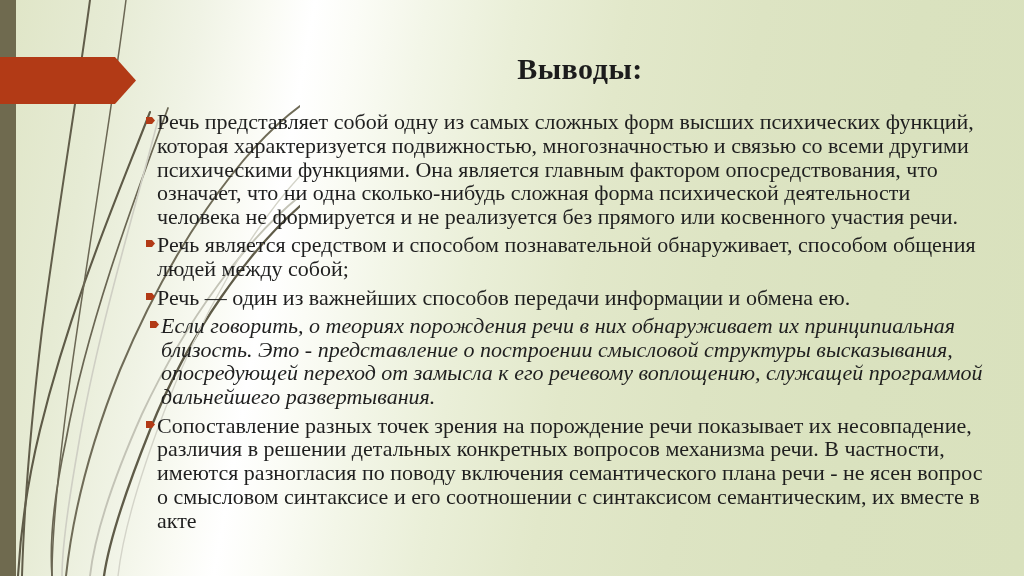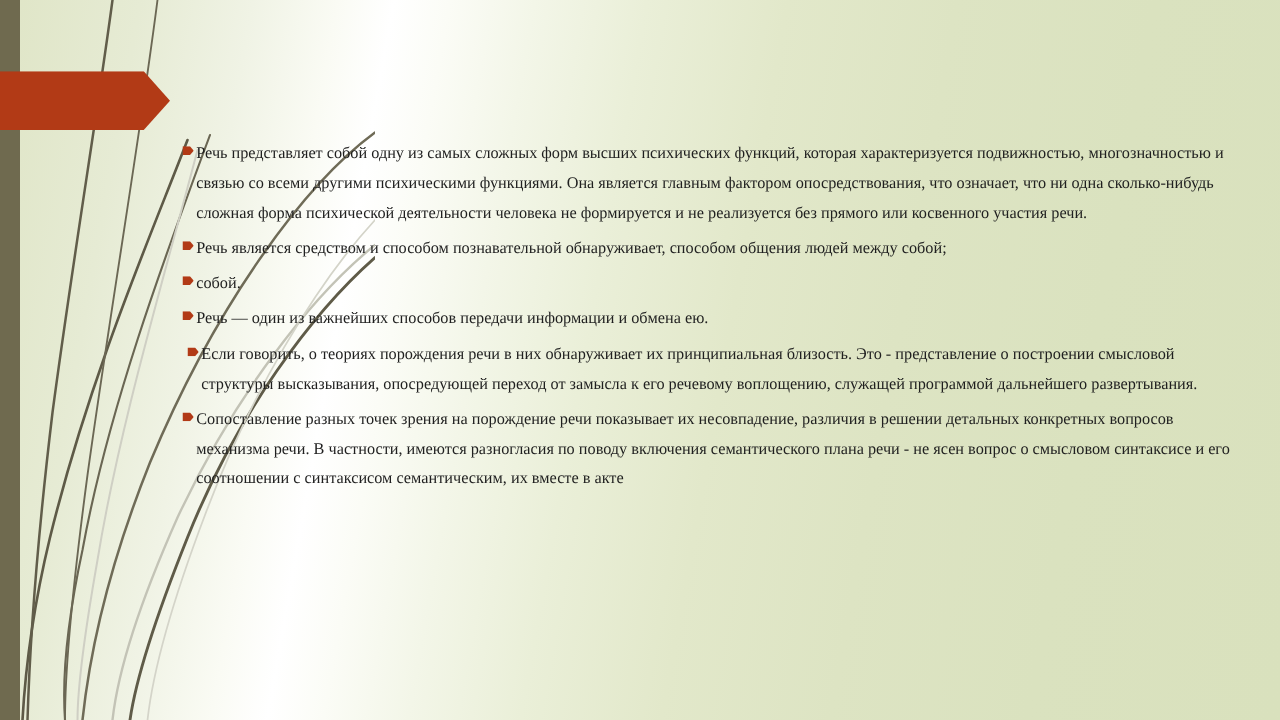--- a/index.html
+++ b/index.html
@@ -64,41 +64,41 @@
     letter-spacing: .5px;
   }
 
   
   #body {
     position: absolute;
     left: 146px;
     top: 110px;
     width: 848px;
     color: #1f1f1f;
-    font-size: 13px;
+    font-size: 22px;
     line-height: 23.8px;
   }
   .bullet-item {
     position: relative;
     padding-left: 11px;
     margin-bottom: 4.5px;
     text-align: left;
   }
   .marker {
     position: absolute;
     left: 0;
     top: 7px;
     width: 9px;
     height: 7px;
     display: block;
   }
   .bullet-text {
     display: block;
   }
-  .indent-space { padding-left: 15px; }
+  .indent-space { padding-left: 15px; font-style: italic; }
   .indent-space .marker { left: 4px; }
 </style>
 </head>
 <body>
 
 <div id="slide">
 
   <div id="left-bar"></div>
 
   <svg id="stems" viewBox="0 0 300 576" preserveAspectRatio="none" aria-hidden="true">
@@ -112,44 +112,39 @@
       <path d="M 300 176 C 252 228, 200 316, 164 412 C 136 486, 122 540, 118 576" stroke="#d4d4c9" stroke-width="1.4"></path>
       <path d="M 90 0 C 78 90, 58 210, 42 330 C 30 430, 24 510, 22 576" stroke="#615d4a" stroke-width="2.0"></path>
       <path d="M 126 0 C 112 110, 88 250, 70 380 C 58 470, 52 534, 52 576" stroke="#6b6754" stroke-width="1.5"></path>
     </g>
   </svg>
 
   <svg id="arrow" viewBox="0 0 136 47" aria-hidden="true">
     <polygon points="0,0 115,0 136,23.5 115,47 0,47" fill="#b23a16"></polygon>
   </svg>
 
+  <div id="title">Выводы:</div>
 
   <div id="body">
 
     <div class="bullet-item">
       <svg class="marker" viewBox="0 0 9 7" aria-hidden="true">
         <polygon points="0,0 6,0 9,3.5 6,7 0,7" fill="#b23a16"></polygon>
       </svg>
       <span class="bullet-text">Речь представляет собой одну из самых сложных форм высших психических функций, которая характеризуется подвижностью, многозначностью и связью со всеми другими психическими функциями. Она является главным фактором опосредствования, что означает, что ни одна сколько-нибудь сложная форма психической деятельности человека не формируется и не реализуется без прямого или косвенного участия речи.</span>
     </div>
 
     <div class="bullet-item">
       <svg class="marker" viewBox="0 0 9 7" aria-hidden="true">
         <polygon points="0,0 6,0 9,3.5 6,7 0,7" fill="#b23a16"></polygon>
       </svg>
       <span class="bullet-text">Речь является средством и способом познавательной обнаруживает, способом общения людей между собой;</span>
     </div>
 
 
-    <div class="bullet-item">
-      <svg class="marker" viewBox="0 0 9 7" aria-hidden="true">
-        <polygon points="0,0 6,0 9,3.5 6,7 0,7" fill="#b23a16"></polygon>
-      </svg>
-      <span class="bullet-text">собой.</span>
-    </div>
 
     <div class="bullet-item">
       <svg class="marker" viewBox="0 0 9 7" aria-hidden="true">
         <polygon points="0,0 6,0 9,3.5 6,7 0,7" fill="#b23a16"></polygon>
       </svg>
       <span class="bullet-text">Речь — один из важнейших способов передачи информации и обмена ею.</span>
     </div>
 
     <div class="bullet-item indent-space">
       <svg class="marker" viewBox="0 0 9 7" aria-hidden="true">

